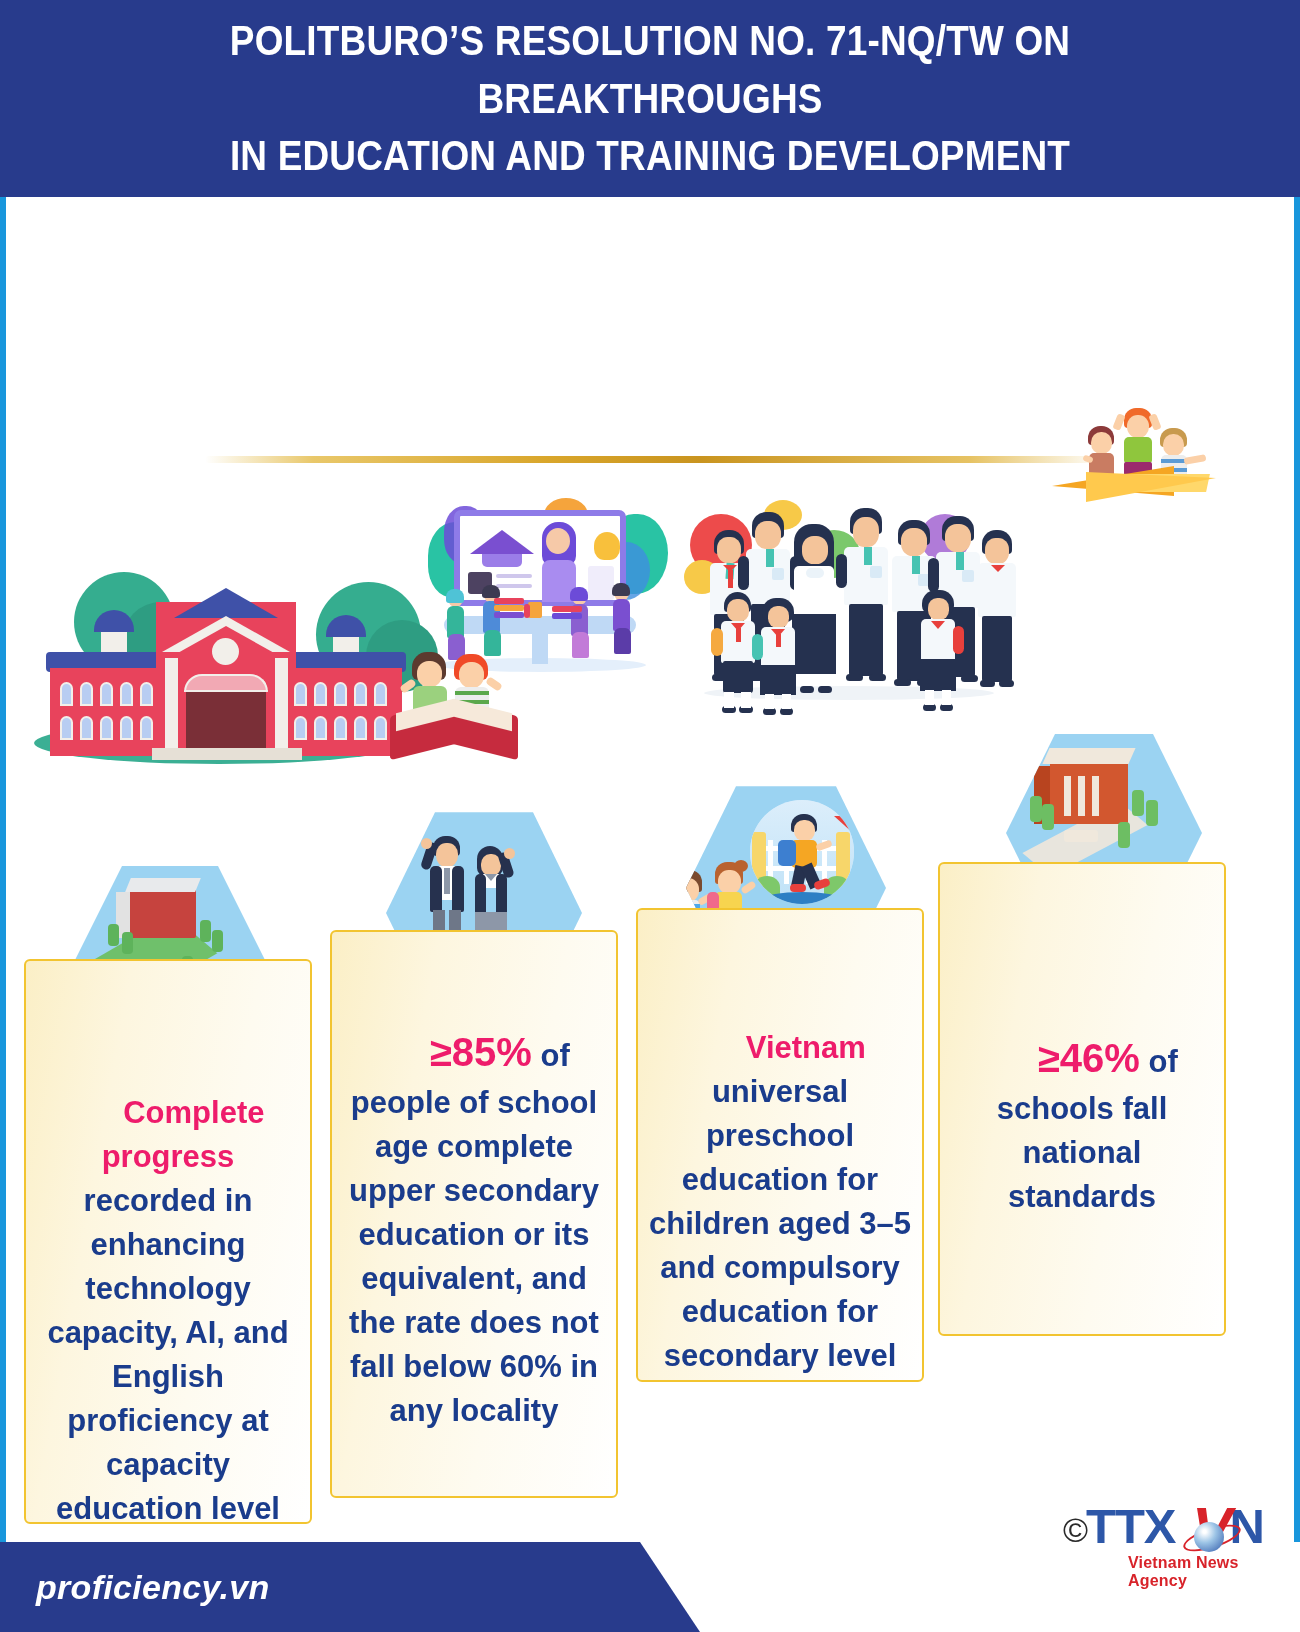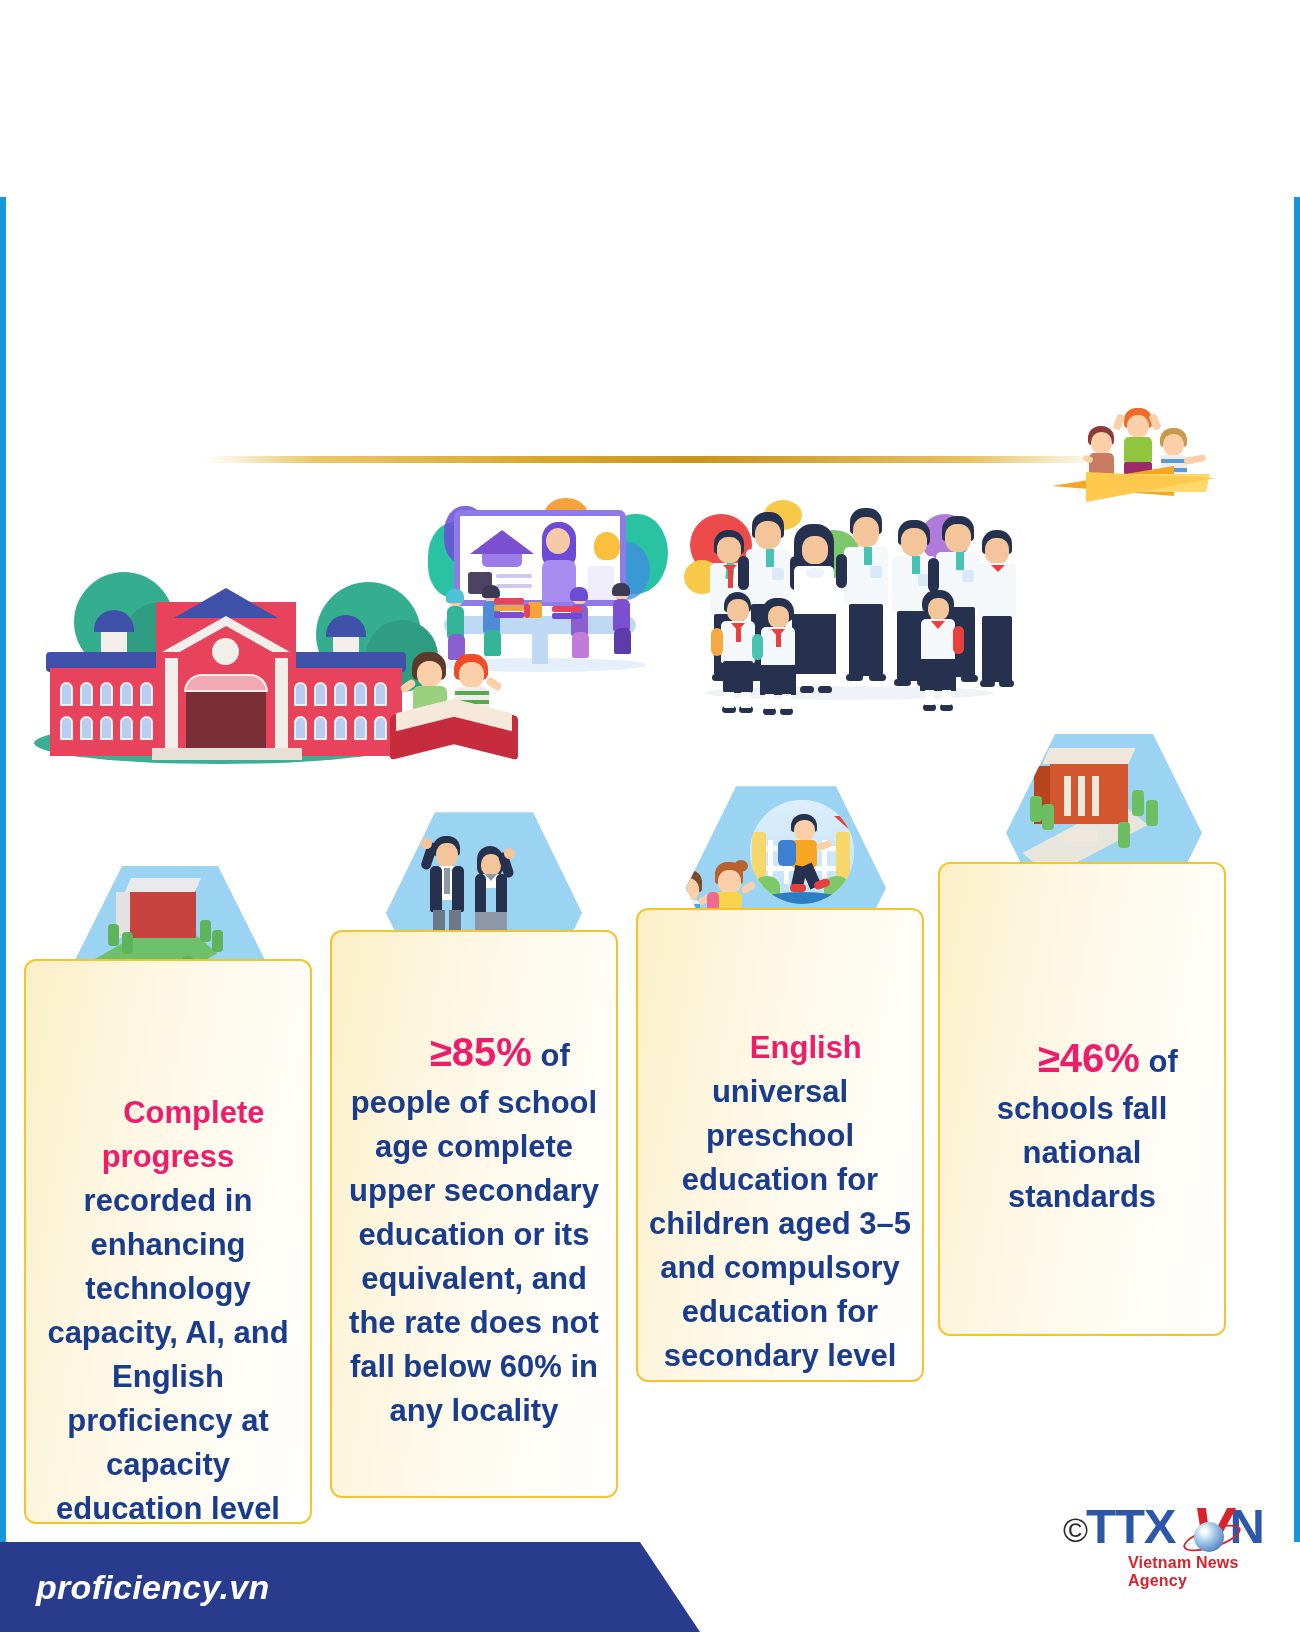--- a/index.html
+++ b/index.html
@@ -285,21 +285,21 @@
   .pk-head { position: absolute; border-radius: 48%; background: #FBD0A8; }
   .pk-hair { position: absolute; border-radius: 12px 12px 4px 4px; }
   .pk-body { position: absolute; border-radius: 5px 5px 3px 3px; }
   .pk-arm { position: absolute; border-radius: 3px; background: #FBD0A8; }
 
   
   .card {
     position: absolute;
     background: linear-gradient(100deg, #FBEFC6 0%, #FDF6DF 28%, #FEFBF0 62%, #FFFFFF 100%);
     border: 2px solid #F2C430;
-    border-radius: 12px;
+    border-radius: 6px;
   }
   .card-text {
     position: absolute; left: 0; right: 0;
     text-align: center;
     color: #1A3C8C;
     font-weight: 700;
     font-size: 31px;
     line-height: 1.42;
     padding: 0 6px;
     white-space: pre-wrap;
@@ -397,20 +397,26 @@
   .ttxvn-tag {
     position: absolute; left: 42px; top: 56px;
     color: #D8232A; font-weight: 700; font-size: 16px; letter-spacing: 0.2px;
   }
 </style>
 </head>
 <body>
 
 <div class="page">
 
+  <div class="header">
+    <div class="header-title">
+      <span>POLITBURO’S RESOLUTION NO. 71-NQ/TW ON BREAKTHROUGHS</span>
+      <span class="l2">IN EDUCATION AND TRAINING DEVELOPMENT</span>
+    </div>
+  </div>
 
   <div class="edge left"></div>
   <div class="edge right"></div>
 
 
   <div class="gold-rule"></div>
 
   <div class="illus school-scene">
     <div class="sch-bush b1"></div>
       <div class="sch-bush b3"></div>
@@ -797,21 +803,21 @@
         <div class="rk-body2" style="left:5px;top:32px;width:27px;height:28px;background:#F7D44F"></div>
         <div class="rc-bag" style="left:-3px;top:32px;width:12px;height:22px;background:#F06A8B"></div>
         <div style="position:absolute;left:31px;top:24px;width:15px;height:7px;background:#FBD0A8;border-radius:4px;transform:rotate(-34deg)"></div>
         <div style="position:absolute;left:7px;top:58px;width:10px;height:16px;background:#FBD0A8"></div>
         <div style="position:absolute;left:20px;top:58px;width:10px;height:16px;background:#FBD0A8"></div>
       </div>
     </div>
   </div>
   <div class="card" style="left:636px; top:908px; width:288px; height:474px;">
     <div class="card-text" style="top:72px;">
-      <span class="hl">English</span><span> universal preschool education for children aged 3–5 and compulsory education for secondary level</span>
+      <span class="hl">Vietnam</span><span> universal preschool education for children aged 3–5 and compulsory education for secondary level</span>
     </div>
   </div>
 
   <div class="hex" style="left:1006px; top:730px; width:196px; height:206px;">
     <div class="hex-inner">
       <div class="iso4-base"></div>
       <div class="iso4-side"></div>
       <div class="iso4-main"></div>
       <div class="iso4-col" style="left:58px"></div>
       <div class="iso4-col" style="left:72px"></div>

